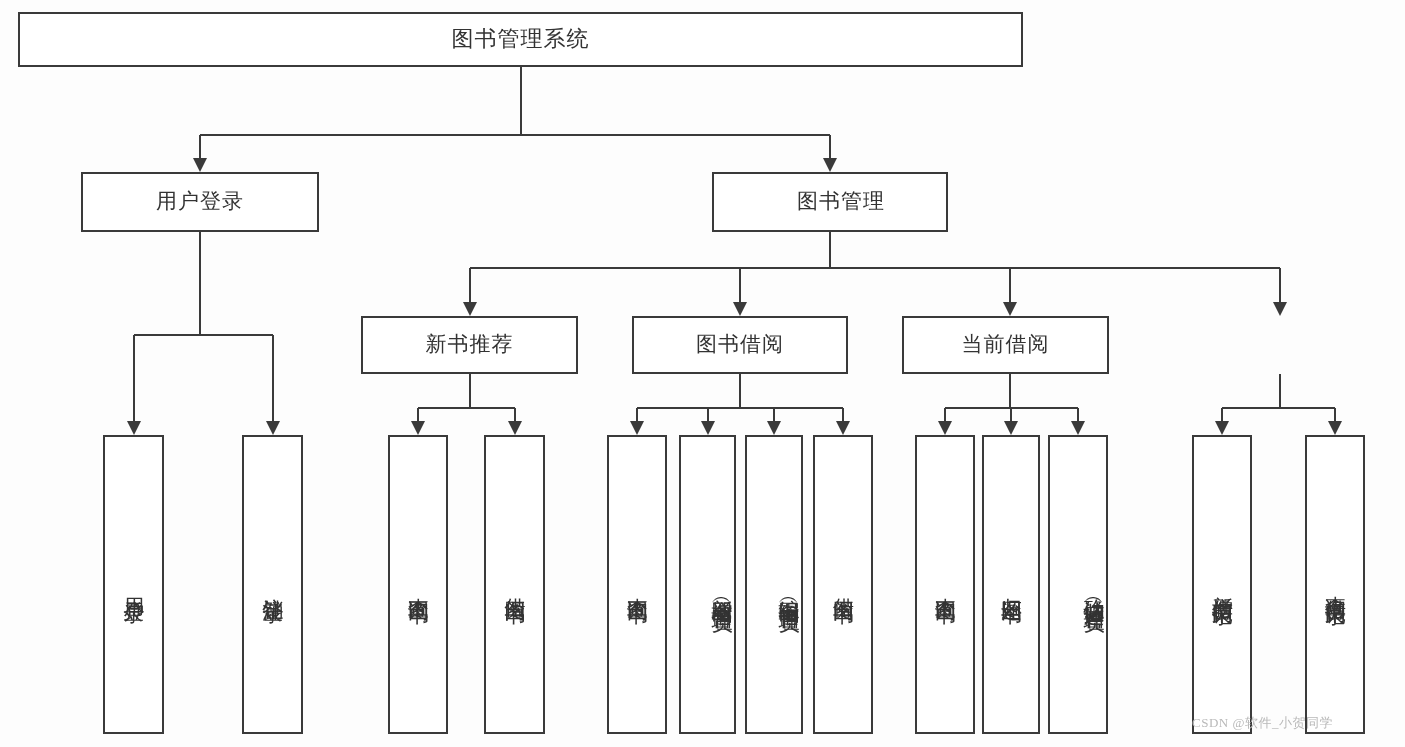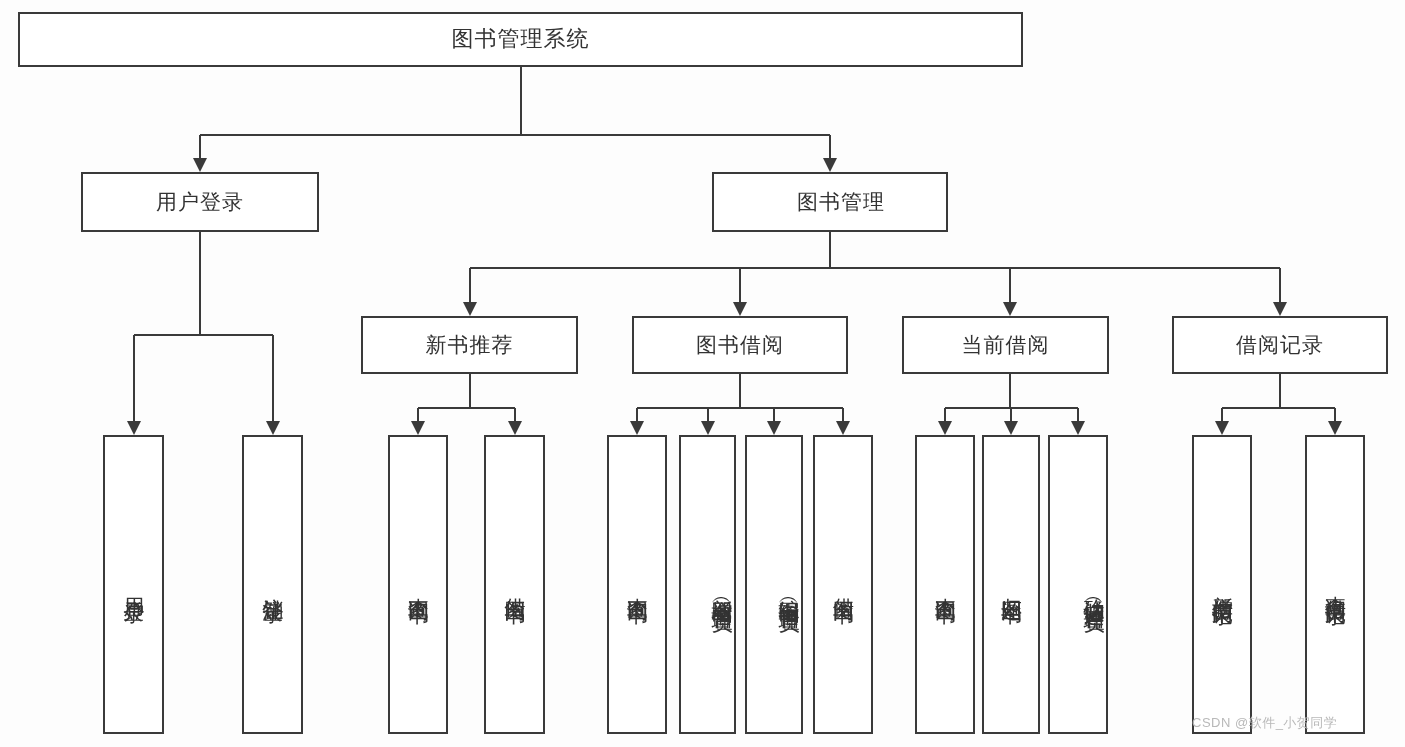--- a/index.html
+++ b/index.html
@@ -10,20 +10,21 @@
   body {
     font-family: "Liberation Sans", "DejaVu Sans", sans-serif;
     color: #2b2b2b;
   }
   #canvas {
     position: relative;
     width: 1405px;
     height: 747px;
     background: #fdfdfd;
     overflow: hidden;
+    font-family: Liberation Serif, serif;
   }
   .node {
     position: absolute;
     box-sizing: border-box;
     border: 2px solid #3a3a3a;
     background: #ffffff;
     display: flex;
     align-items: center;
     justify-content: center;
     color: #333333;
@@ -133,21 +134,20 @@
     </div>
 
   <div class="node root horiz" id="root-node" style="left: 18px; top: 12px; width: 1005px; height: 55px;">图书管理系统</div>
 
   <div class="node horiz" id="l2-0" style="left: 81px; top: 172px; width: 238px; height: 60px;">用户登录</div>
   <div class="node horiz" id="l2-1" style="left: 712px; top: 172px; width: 236px; height: 60px; padding-left: 22px;">图书管理</div>
 
   <div class="node horiz" id="l3-0" style="left: 361px; top: 316px; width: 217px; height: 58px;">新书推荐</div>
   <div class="node horiz" id="l3-1" style="left: 632px; top: 316px; width: 216px; height: 58px;">图书借阅</div>
   <div class="node horiz" id="l3-2" style="left: 902px; top: 316px; width: 207px; height: 58px;">当前借阅</div>
-  <div class="node horiz" id="l3-3" style="left: 1172px; top: 316px; width: 216px; height: 58px;">借阅记录</div>
 
   <div class="node vert centered" id="leaf-0" style="left: 103px; top: 435px; width: 61px; height: 299px;">用户登录</div>
   <div class="node vert centered" id="leaf-1" style="left: 242px; top: 435px; width: 61px; height: 299px;">注销登录</div>
   <div class="node vert centered" id="leaf-2" style="left: 388px; top: 435px; width: 60px; height: 299px;">查询图书</div>
   <div class="node vert centered" id="leaf-3" style="left: 484px; top: 435px; width: 61px; height: 299px;">借阅图书</div>
   <div class="node vert centered" id="leaf-4" style="left: 607px; top: 435px; width: 60px; height: 299px;">查询图书</div>
   <div class="node vert" id="leaf-5" style="left: 679px; top: 435px; width: 57px; height: 299px;">新增图书（管理员）</div>
   <div class="node vert" id="leaf-6" style="left: 745px; top: 435px; width: 58px; height: 299px;">编辑图书（管理员）</div>
   <div class="node vert centered" id="leaf-7" style="left: 813px; top: 435px; width: 60px; height: 299px;">借阅图书</div>
   <div class="node vert centered" id="leaf-8" style="left: 915px; top: 435px; width: 60px; height: 299px;">查询图书</div>

